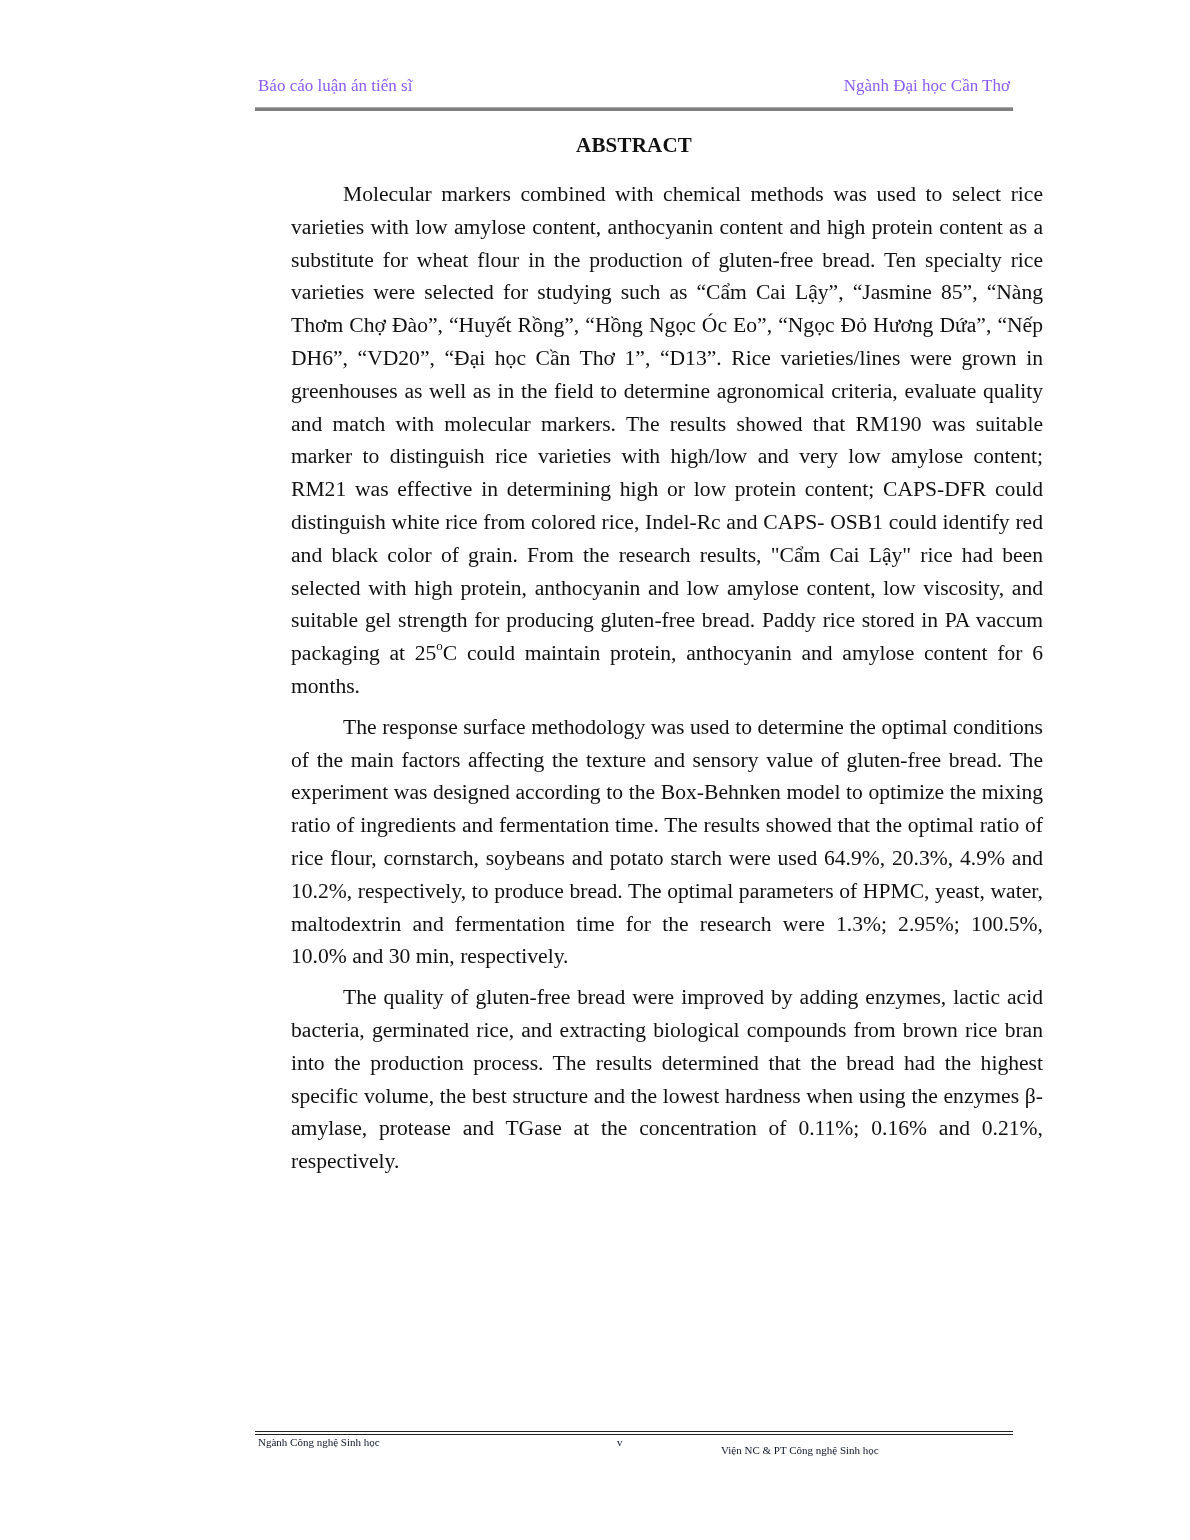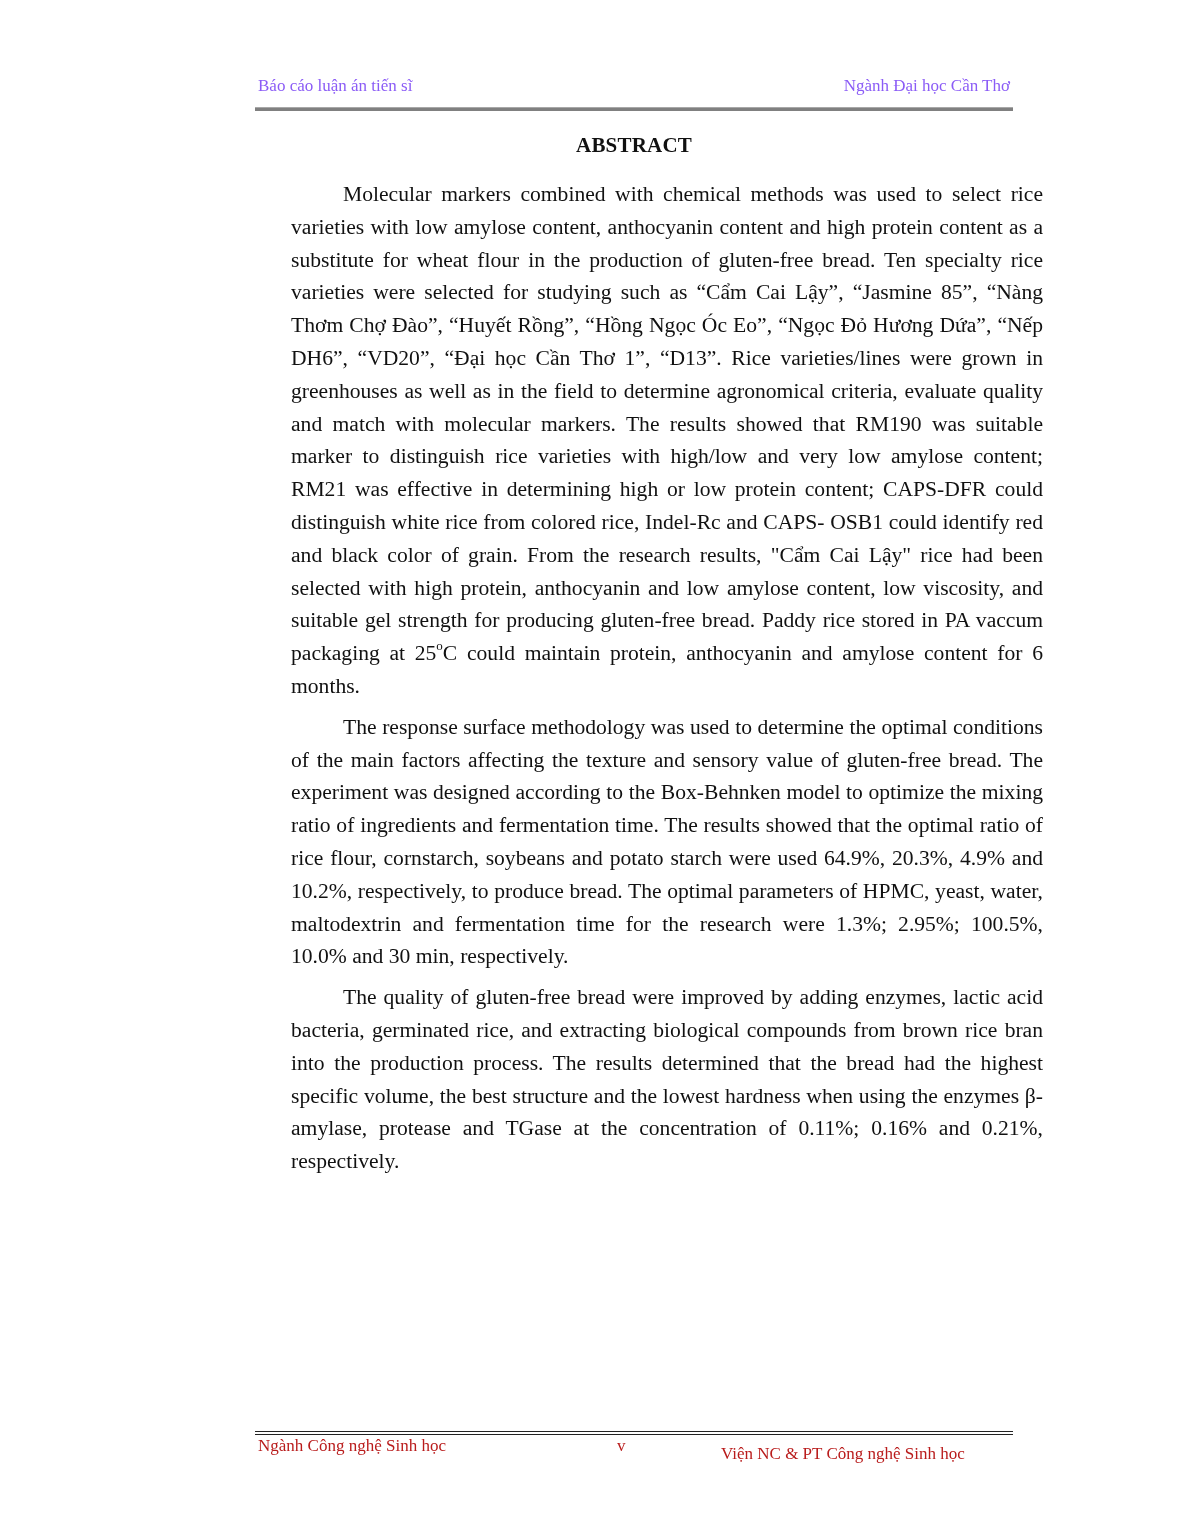--- a/index.html
+++ b/index.html
@@ -77,22 +77,22 @@
       border-top: 1.5px solid #222;
       border-bottom: 1.5px solid #222;
       box-sizing: border-box;
     }
     .footer {
       position: absolute;
       left: 255px;
       top: 1436px;
       width: 758px;
       height: 22px;
-      font-size: 17px;
-      color: #b91c1c;
+      font-size: 11px;
+      color: #0f172a;
     }
     .footer .left { position: absolute; left: 3px; top: 0; }
     .footer .center { position: absolute; left: 362px; top: 0; }
     .footer .right { position: absolute; left: 466px; top: 8px; }
   </style>
 </head>
 <body>
 
 <div class="page">
 

